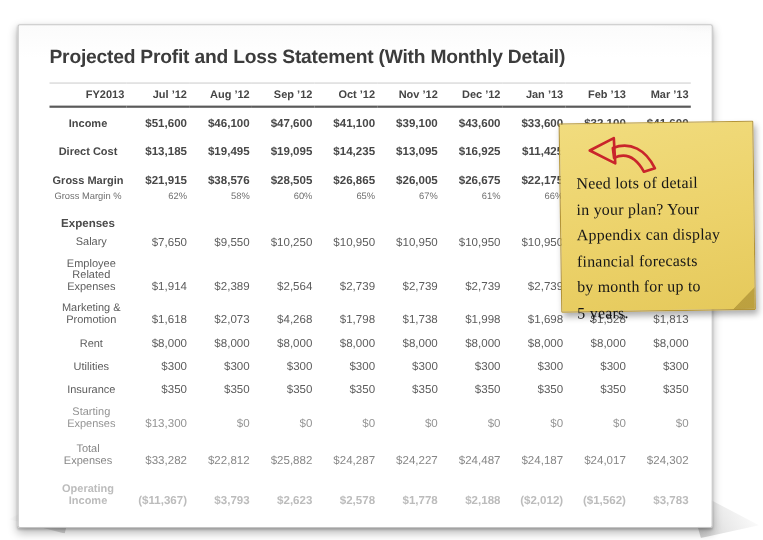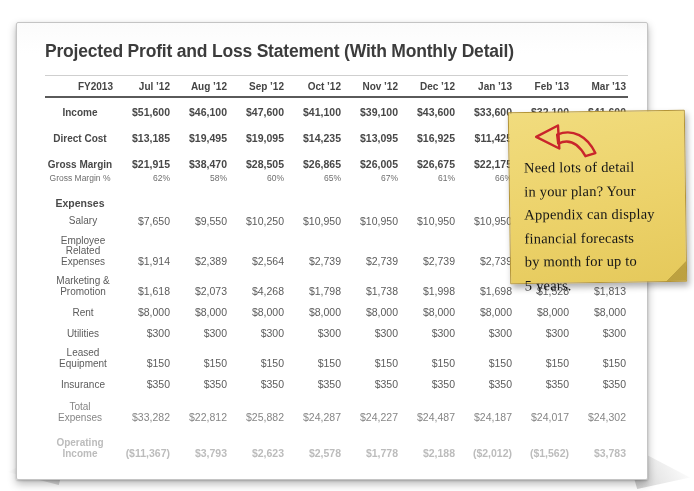--- a/index.html
+++ b/index.html
@@ -121,21 +121,21 @@
             <td>$14,235</td>
             <td>$13,095</td>
             <td>$16,925</td>
             <td>$11,425</td>
             <td>$9,645</td>
             <td>$13,515</td>
           </tr>
           <tr class="r-gm">
             <td class="lbl">Gross Margin</td>
             <td>$21,915</td>
-            <td>$38,470</td>
+            <td>$38,576</td>
             <td>$28,505</td>
             <td>$26,865</td>
             <td>$26,005</td>
             <td>$26,675</td>
             <td>$22,175</td>
             <td>$22,455</td>
             <td>$28,085</td>
           </tr>
           <tr class="r-pct">
             <td class="lbl">Gross Margin %</td>
@@ -210,43 +210,43 @@
             <td>$300</td>
             <td>$300</td>
             <td>$300</td>
             <td>$300</td>
             <td>$300</td>
             <td>$300</td>
             <td>$300</td>
             <td>$300</td>
           </tr>
           <tr class="r-sub">
-            <td class="lbl">Leased
-Equipment</td>
-            <td>$150</td>
-            <td>$150</td>
-            <td>$150</td>
-            <td>$150</td>
-            <td>$150</td>
-            <td>$150</td>
-            <td>$150</td>
-            <td>$150</td>
-            <td>$150</td>
-          </tr>
-          <tr class="r-sub">
             <td class="lbl">Insurance</td>
             <td>$350</td>
             <td>$350</td>
             <td>$350</td>
             <td>$350</td>
             <td>$350</td>
             <td>$350</td>
             <td>$350</td>
             <td>$350</td>
             <td>$350</td>
+          </tr>
+          <tr class="r-muted">
+            <td class="lbl">Starting
+Expenses</td>
+            <td>$13,300</td>
+            <td>$0</td>
+            <td>$0</td>
+            <td>$0</td>
+            <td>$0</td>
+            <td>$0</td>
+            <td>$0</td>
+            <td>$0</td>
+            <td>$0</td>
           </tr>
           <tr class="r-total">
             <td class="lbl">Total
 Expenses</td>
             <td>$33,282</td>
             <td>$22,812</td>
             <td>$25,882</td>
             <td>$24,287</td>
             <td>$24,227</td>
             <td>$24,487</td>

